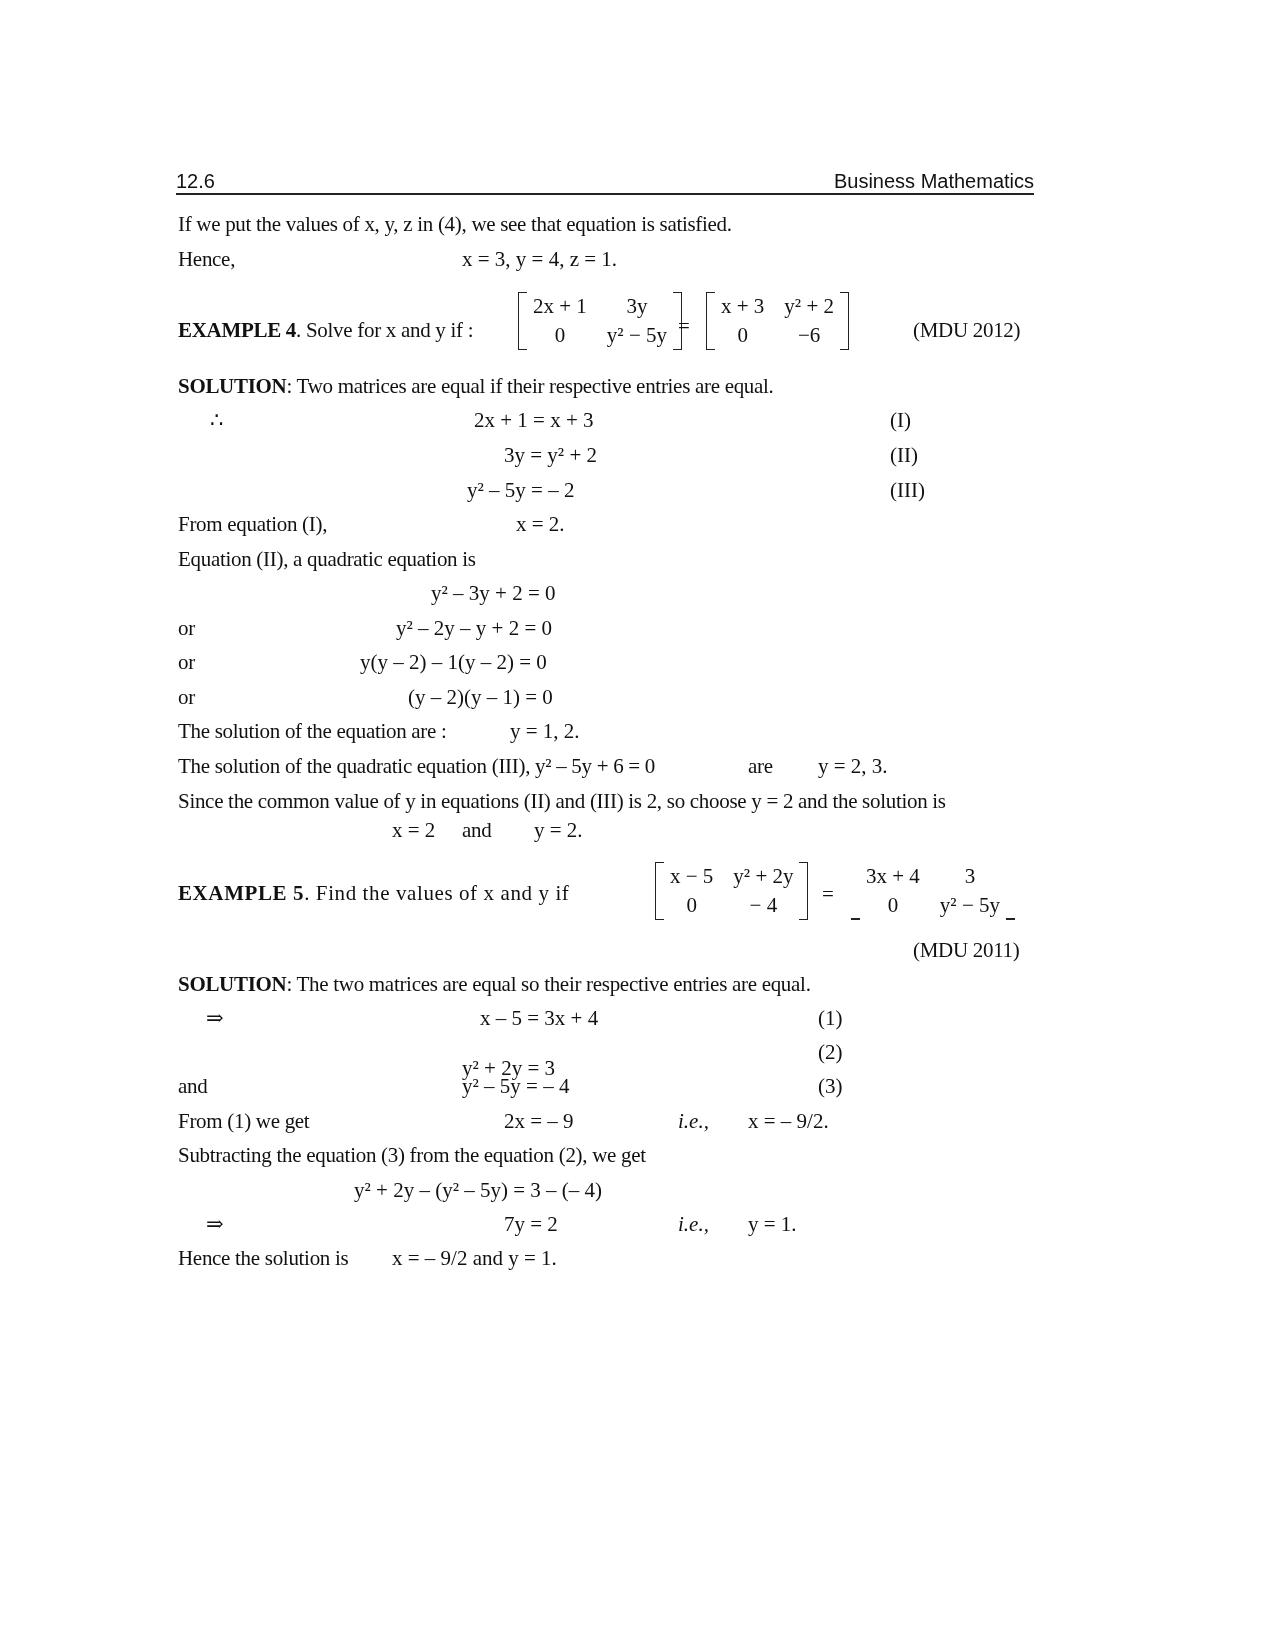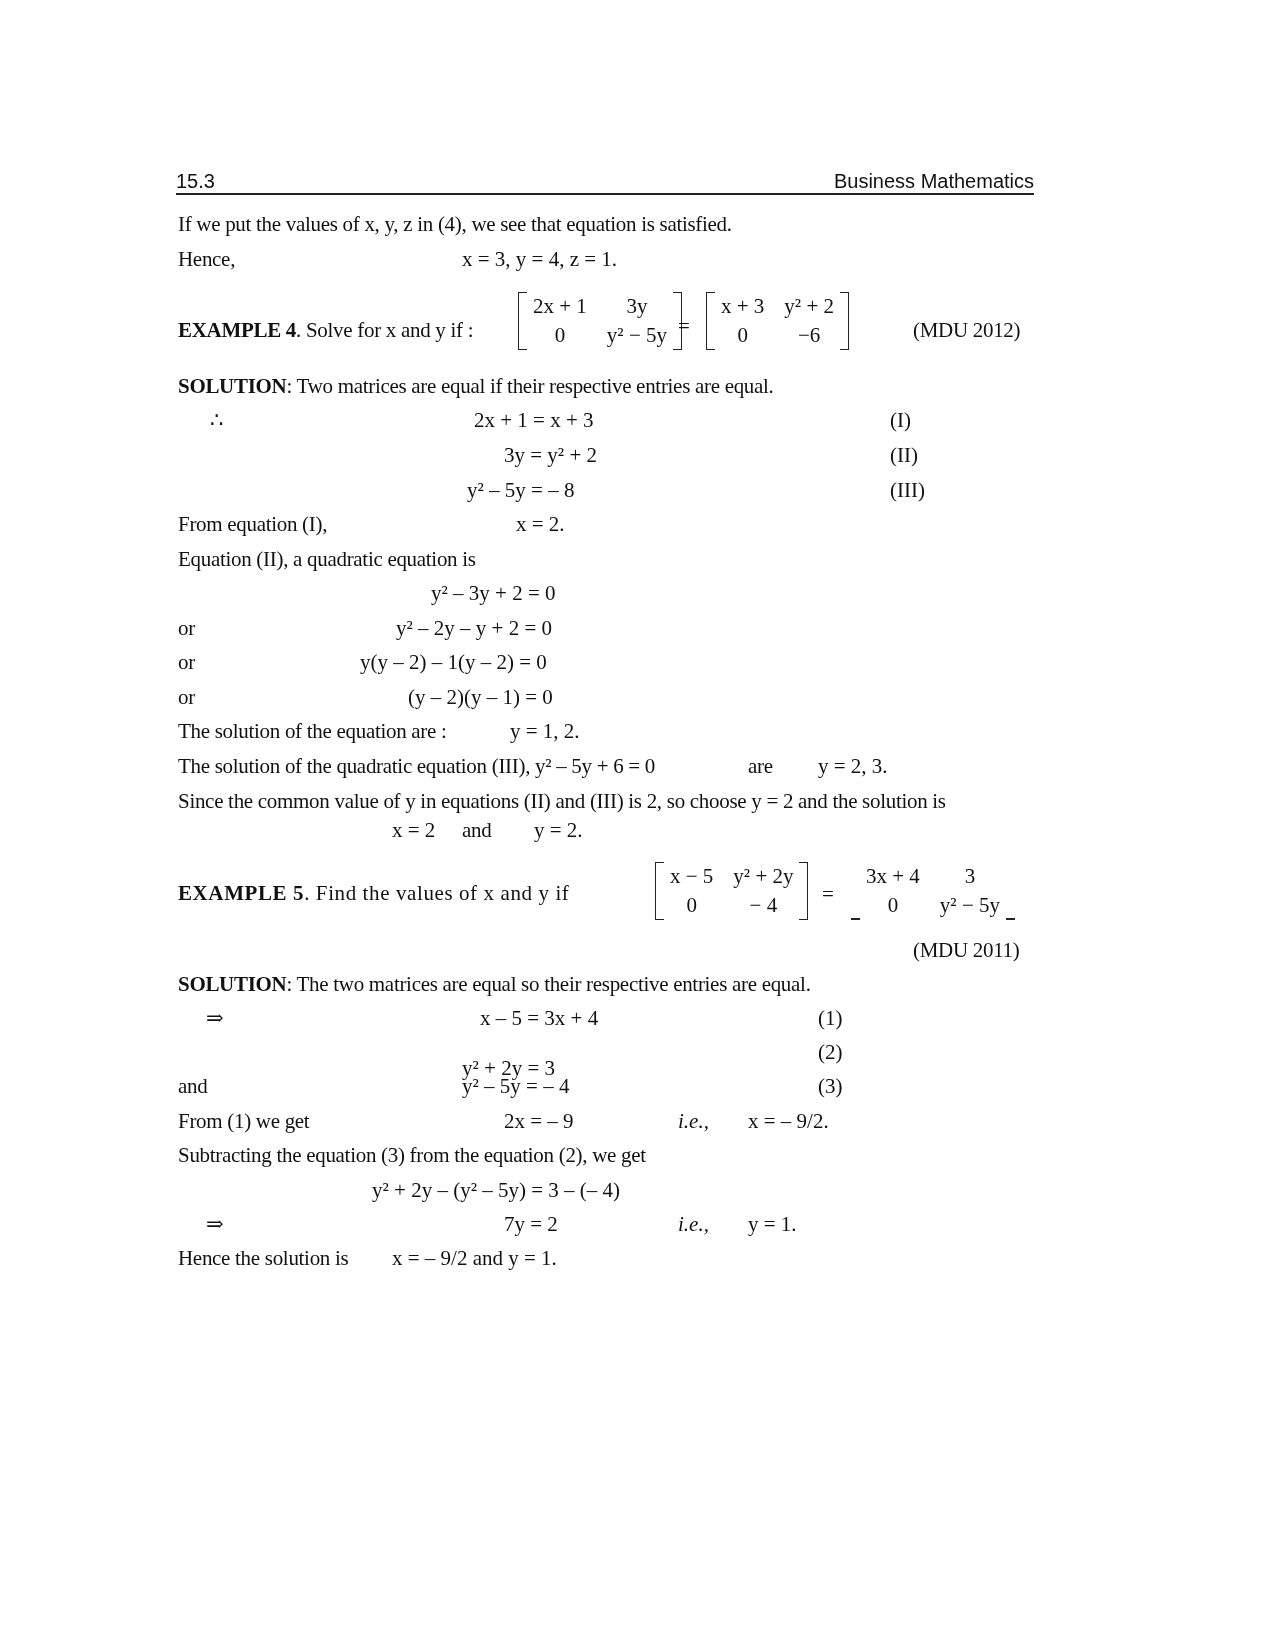--- a/index.html
+++ b/index.html
@@ -15,21 +15,21 @@
   .br { width: 8px; border: 1.5px solid #222; }
   .br.l { border-right: none; }
   .br.r { border-left: none; }
   .cells { display: grid; grid-template-columns: auto auto; column-gap: 20px; row-gap: 4px; padding: 2px 6px; font-size: 21px; }
   .cells span { text-align: center; }
   .eqsign { position: absolute; font-size: 21px; }
 </style>
 </head>
 <body>
 
-<div class="abs hdr" style="left:176px;">15.3</div>
+<div class="abs hdr" style="left:176px;">12.6</div>
 <div class="abs hdr" style="right:241px;">Business Mathematics</div>
 <div class="rule"></div>
 
 <div class="abs t" style="left:178px; top:212px;">If we put the values of x, y, z in (4), we see that equation is satisfied.</div>
 <div class="abs t" style="left:178px; top:247px;">Hence,</div>
 <div class="abs m" style="left:462px; top:247px;">x = 3, y = 4, z = 1.</div>
 
 <div class="abs t" style="left:178px; top:318px;">
   <b>EXAMPLE 4</b><span>. Solve for x and y if :</span>
 </div>
@@ -57,21 +57,21 @@
 <div class="abs t" style="left:913px; top:318px;">(MDU 2012)</div>
 
 <div class="abs t" style="left:178px; top:374px;">
   <b>SOLUTION</b><span>: Two matrices are equal if their respective entries are equal.</span>
 </div>
 <div class="abs m" style="left:210px; top:408px;">∴</div>
 <div class="abs m" style="left:474px; top:408px;">2x + 1 = x + 3</div>
 <div class="abs m" style="left:890px; top:408px;">(I)</div>
 <div class="abs m" style="left:504px; top:443px;">3y = y² + 2</div>
 <div class="abs m" style="left:890px; top:443px;">(II)</div>
-<div class="abs m" style="left:467px; top:478px;">y² – 5y = – 8</div>
+<div class="abs m" style="left:467px; top:478px;">y² – 5y = – 2</div>
 <div class="abs m" style="left:890px; top:478px;">(III)</div>
 
 <div class="abs t" style="left:178px; top:512px;">From equation (I),</div>
 <div class="abs m" style="left:516px; top:512px;">x = 2.</div>
 <div class="abs t" style="left:178px; top:547px;">Equation (II), a quadratic equation is</div>
 
 <div class="abs m" style="left:431px; top:581px;">y² – 3y + 2 = 0</div>
 <div class="abs t" style="left:178px; top:616px;">or</div>
 <div class="abs m" style="left:396px; top:616px;">y² – 2y – y + 2 = 0</div>
 <div class="abs t" style="left:178px; top:650px;">or</div>
@@ -125,19 +125,19 @@
 <div class="abs m" style="left:818px; top:1040px;">(2)</div>
 <div class="abs t" style="left:178px; top:1074px;">and</div>
 <div class="abs m" style="left:462px; top:1074px;">y² – 5y = – 4</div>
 <div class="abs m" style="left:818px; top:1074px;">(3)</div>
 
 <div class="abs t" style="left:178px; top:1109px;">From (1) we get</div>
 <div class="abs m" style="left:504px; top:1109px;">2x = – 9</div>
 <div class="abs m" style="left:678px; top:1109px; font-style:italic;">i.e.,</div>
 <div class="abs m" style="left:748px; top:1109px;">x = – 9/2.</div>
 <div class="abs t" style="left:178px; top:1143px;">Subtracting  the equation (3) from the equation (2), we get</div>
-<div class="abs m" style="left:372px; top:1178px;text-align:center;">y² + 2y – (y² – 5y) = 3 – (– 4)</div>
+<div class="abs m" style="left:354px; top:1178px;text-align:center;">y² + 2y – (y² – 5y) = 3 – (– 4)</div>
 <div class="abs m" style="left:206px; top:1212px;">⇒</div>
 <div class="abs m" style="left:504px; top:1212px;">7y = 2</div>
 <div class="abs m" style="left:678px; top:1212px; font-style:italic;">i.e.,</div>
 <div class="abs m" style="left:748px; top:1212px;">y = 1.</div>
 <div class="abs t" style="left:178px; top:1246px;">Hence the solution is</div>
 <div class="abs m" style="left:392px; top:1246px;">x = – 9/2 and  y = 1.</div>
 
 </body></html>

